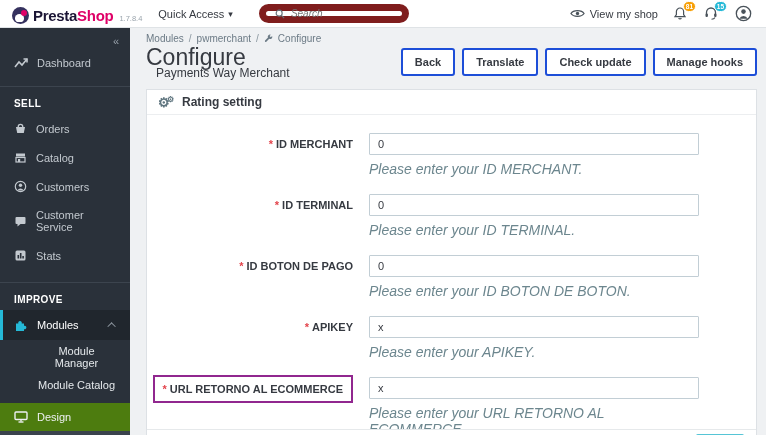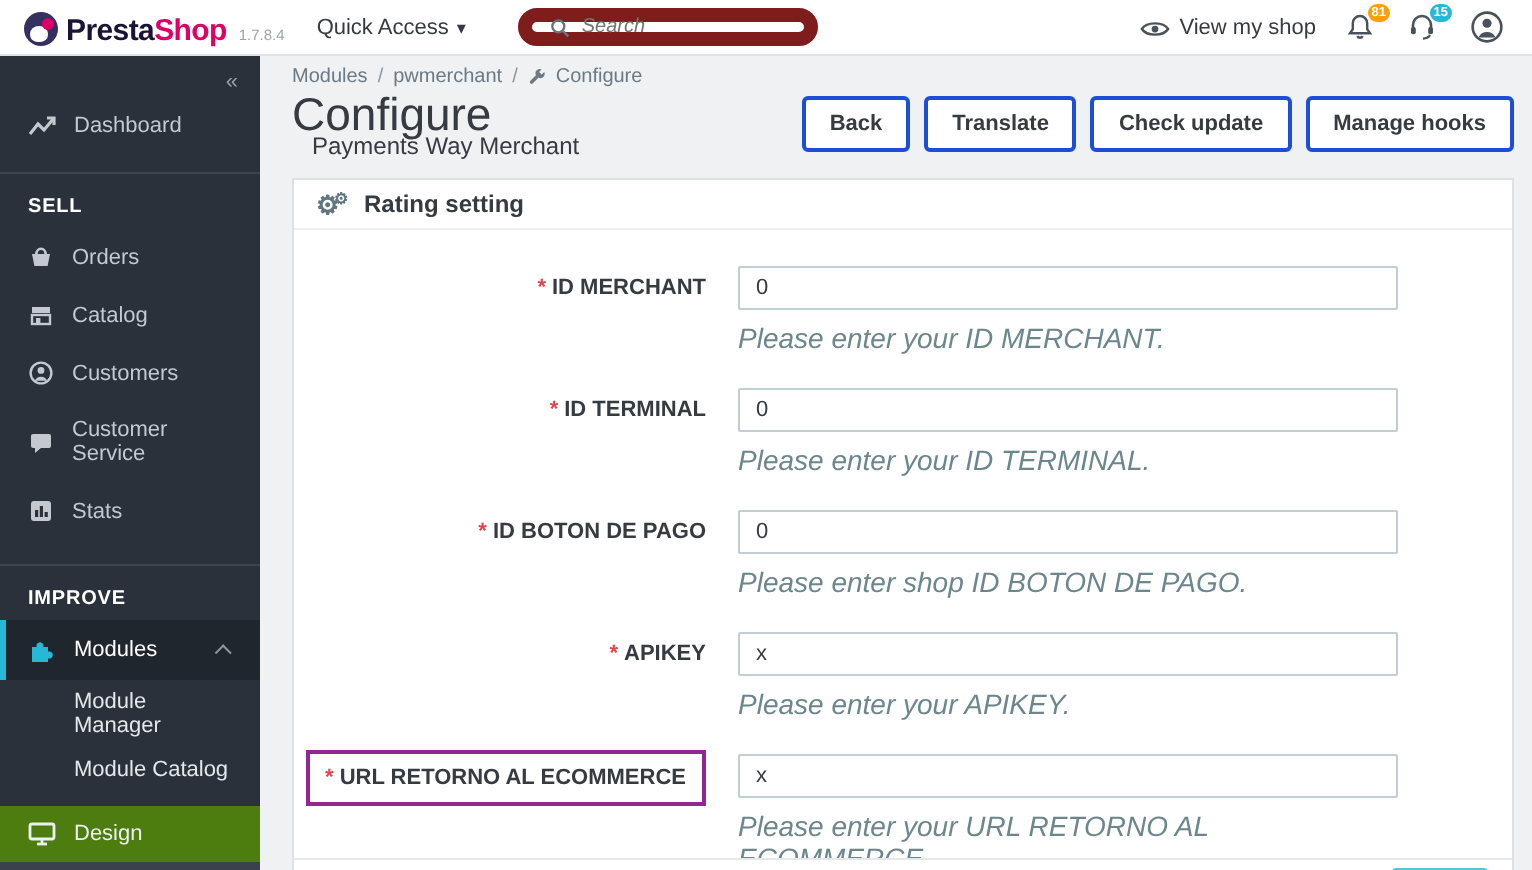--- a/index.html
+++ b/index.html
@@ -20,42 +20,42 @@
   .version { font-size:7.5px; color:#9aa4ac; margin-left:2px; }
   .quick-access { display:flex; align-items:center; gap:4px; margin-left:16px; font-size:11px; color:#363a41; cursor:pointer; }
   .caret { font-size:9px; color:#363a41; }
   .searchbox { display:flex; align-items:center; gap:6px; margin-left:26px; width:150px; height:19px;
             border:7px solid #7f1d1d; border-radius:10px; padding:0 9px; background:#fff; }
   .searchbox svg { flex:0 0 auto; }
   .searchbox input { border:none; outline:none; width:100%; font-size:10px; font-style:italic;
             color:#4a5259; font-family:"Liberation Sans", sans-serif; background:transparent; }
   .searchbox input::placeholder { color:#6f7post a78; font-style:italic; }
   .top-right { margin-left:auto; display:flex; align-items:center; gap:15px; padding-right:14px; }
-  .view-shop { display:flex; align-items:flex-end; gap:5px; font-size:11px; color:#363a41; cursor:pointer; }
+  .view-shop { display:flex; align-items:flex-start; gap:5px; font-size:11px; color:#363a41; cursor:pointer; }
   .icon-badge { position:relative; width:16px; height:16px; color:#49525a; cursor:pointer; }
   .badge { position:absolute; top:-5px; right:-7px; min-width:11px; padding:1px 2px; border-radius:7px;
             font-size:6.5px; font-weight:bold; color:#fff; text-align:center; border:1px solid #fff; }
   .badge.orange { background:#f8a007; }
   .badge.teal { background:#25b9d7; }
   .avatar { width:17px; height:17px; color:#49525a; cursor:pointer; }
 
   
   .sidebar { position:absolute; top:28px; left:0; width:130px; height:407px; background:#2a313a;
             color:#bfc6cc; font-size:11px; overflow:hidden; }
   .collapse { text-align:right; padding:7px 13px 2px; color:#99a2ab; font-size:11px; letter-spacing:-2px; cursor:pointer; }
   .nav-item { display:flex; align-items:center; gap:9px; padding:8px 14px; color:#c3c9cf; cursor:pointer; }
   .nav-item svg { flex:0 0 auto; }
   .divider { height:1px; background:#3c444e; margin:9px 0 2px; }
   .divider.gap { margin:12px 0 2px; }
   .section-title { padding:9px 14px 5px; color:#ffffff; font-weight:bold; font-size:10px; letter-spacing:0.4px; }
   .nav-item.active { background:#20262d; border-left:3px solid #25b9d7; padding-left:11px; color:#fff; }
   .nav-item.active .mod-icon { color:#25b9d7; }
   .chev-up { margin-left:auto; width:6px; height:6px; border-left:1.5px solid #8d969f;
             border-top:1.5px solid #8d969f; transform:rotate(45deg) translateY(2px); }
-  .subitem { padding:5px 14px 5px 37px; color:#e4e8eb; cursor:pointer; }
+  .subitem { padding:5px 14px 5px 37px; color:#e4e8eb; cursor:pointer;text-align:center; }
   .nav-item.design { background:#4d7c0f; color:#edf0f2; margin-top:7px; padding-top:8px; padding-bottom:8px; }
   .onboarding { background:#3a434d; padding:10px 12px 0; height:100%; }
 
   
   .main { position:absolute; top:28px; left:130px; width:636px; height:407px; padding:5px 9px 0 16px; }
   .breadcrumb { display:flex; align-items:center; gap:5px; font-size:10px; color:#6b7a85; height:11px; }
   .breadcrumb .sep { color:#8c98a1; }
   .breadcrumb .crumb { cursor:pointer; }
   .header-row { display:flex; justify-content:space-between; align-items:flex-start; margin-top:2px; }
   .page-title { font-size:23px; line-height:22px; color:#363a41; font-weight:400; }
@@ -269,21 +269,21 @@
           <div class="control-cell">
             <input type="text" value="0" style="">
             <div class="help">Please enter your ID TERMINAL.</div>
           </div>
         </div>
 
         <div class="form-row">
           <div class="label-cell"><span class="req">*</span><span>ID BOTON DE PAGO</span></div>
           <div class="control-cell">
             <input type="text" value="0" style="">
-            <div class="help">Please enter shop ID BOTON DE PAGO.</div>
+            <div class="help">Please enter your ID BOTON DE BOTON.</div>
           </div>
         </div>
 
         <div class="form-row">
           <div class="label-cell"><span class="req">*</span><span>APIKEY</span></div>
           <div class="control-cell">
             <input type="text" value="x" style="">
             <div class="help">Please enter your APIKEY.</div>
           </div>
         </div>

